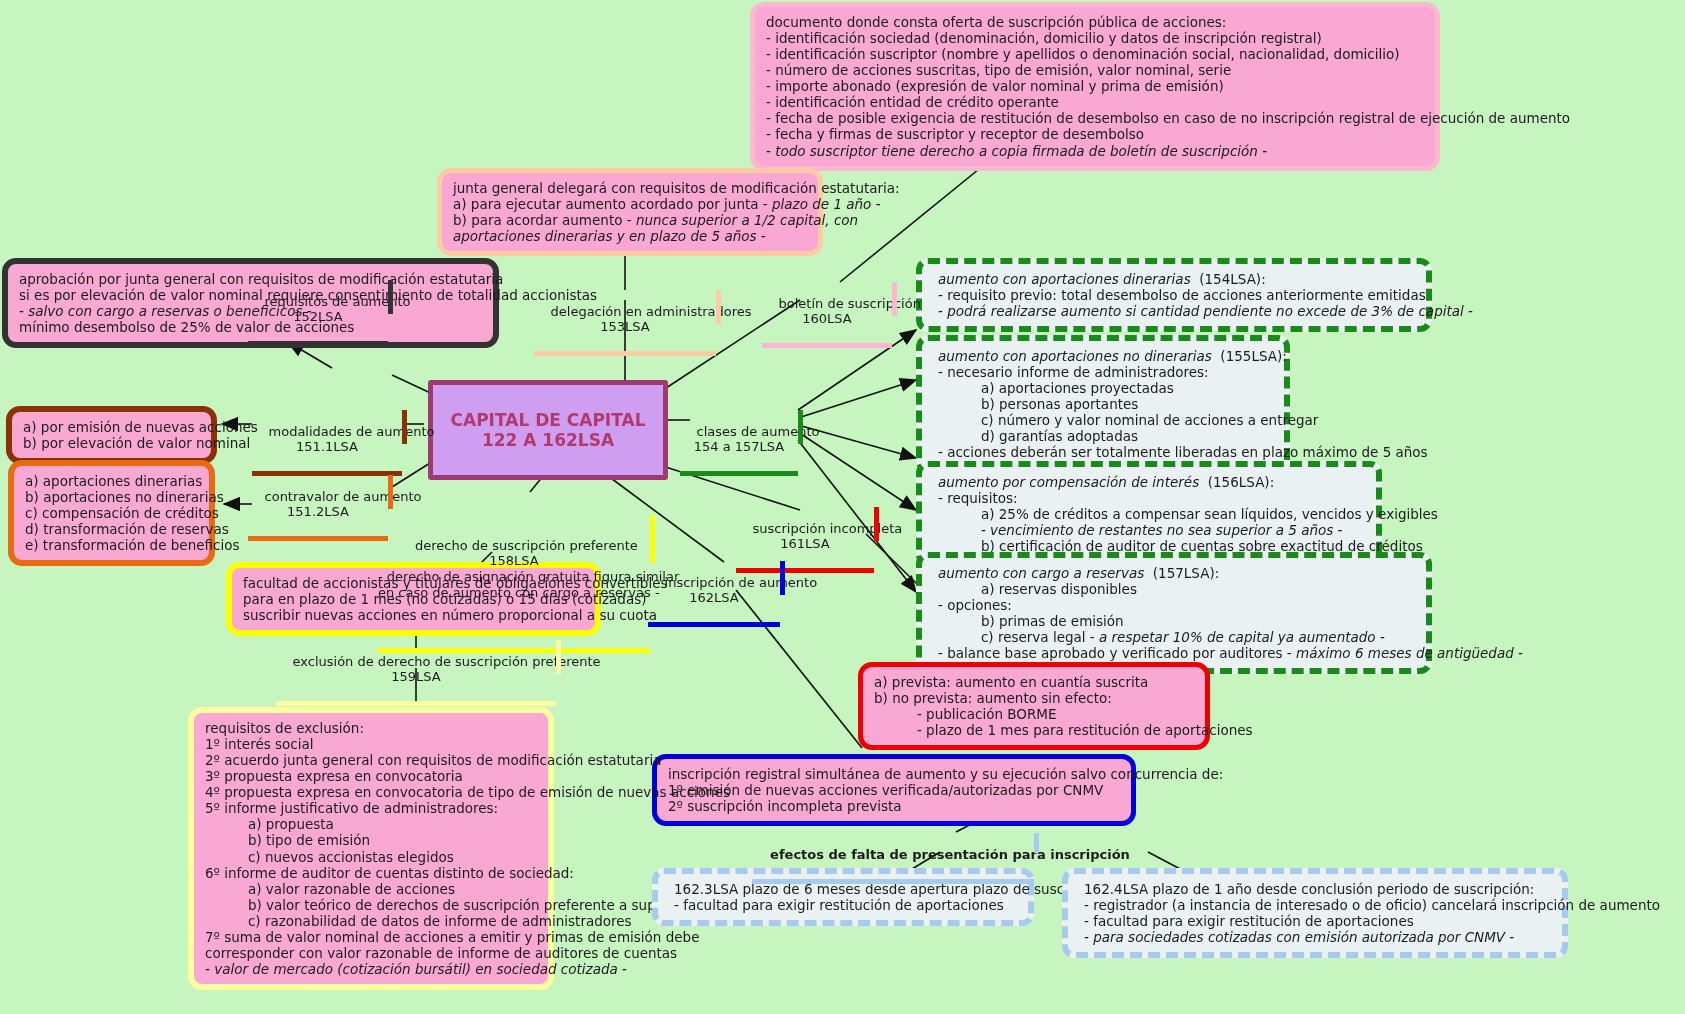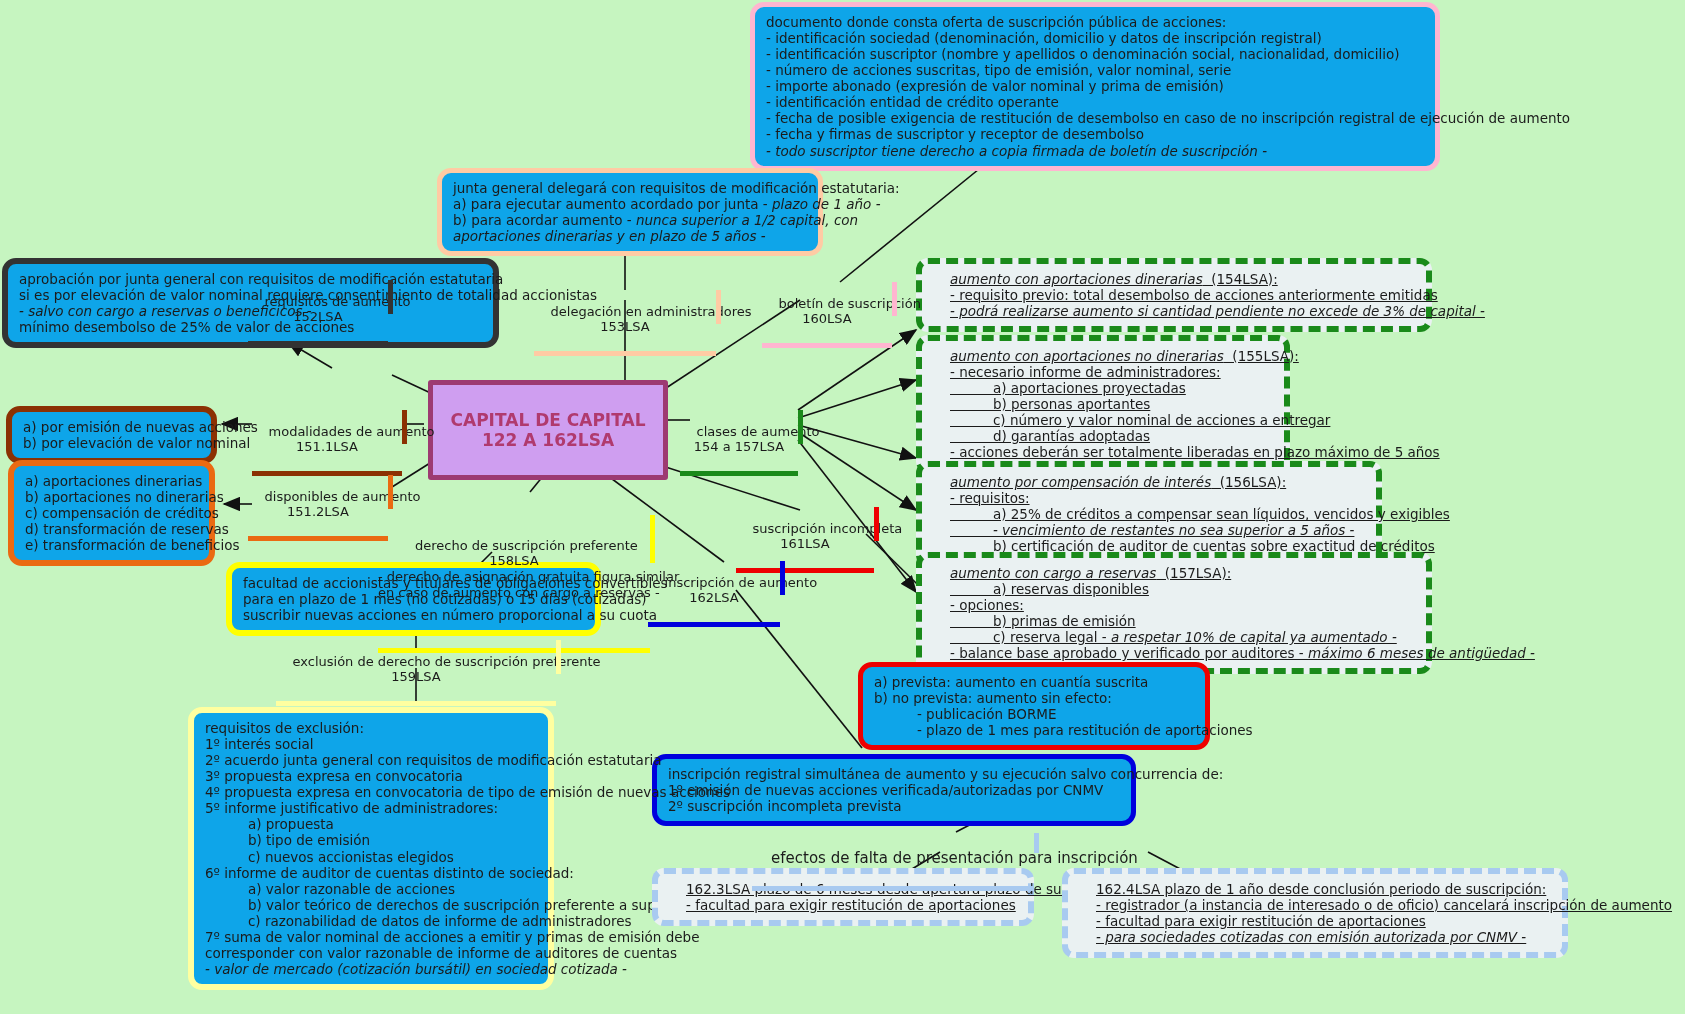--- a/index.html
+++ b/index.html
@@ -5,28 +5,28 @@
   html,body{margin:0;padding:0;}
   body{
     width:1685px;height:1014px;
     background:#c6f5c0;
     font-family:"DejaVu Sans","Liberation Sans",sans-serif;
     position:relative;overflow:hidden;
   }
   #canvas{position:absolute;left:0;top:0;width:1685px;height:1014px;}
   svg#wires{position:absolute;left:0;top:0;width:1685px;height:1014px;pointer-events:none;}
 
-  .node{position:absolute;box-sizing:border-box;background:#0ea5e9;color:#1b1b1b;}
+  .node{position:absolute;box-sizing:border-box;background:#f9a8d4;color:#1b1b1b;}
   .node .txt{white-space:pre;line-height:1.19;}
 
   
   .rb{border-style:solid;border-radius:14px;padding:7px 11px;}
 
   
-  .dash{border-style:dashed;border-radius:12px;padding:7px 28px;background:#eaf1f2;text-decoration:underline;}
+  .dash{border-style:dashed;border-radius:12px;padding:7px 16px;background:#eaf1f2;}
 
   
   .lab{position:absolute;background:transparent;color:#1b1b1b;text-align:center;
        white-space:pre;line-height:1.2;}
   .lab .ul{height:5px;width:100%;display:block;margin-top:1px;}
   .tick{position:absolute;width:5px;}
 
   .center{
     position:absolute;background:#cf9ef0;border:5px solid #9d3a72;
     color:#b03a6e;font-weight:bold;text-align:center;
@@ -225,21 +225,21 @@
   </div>
 
   <div class="lab" style="left:252px;top:408px;width:150px;font-size:13px;">
     <span>modalidades de aumento
 151.1LSA</span>
     <span class="ul" style="background:#8b3103;"></span>
     <span class="tick" style="right:-5px;top:2px;height:34px;background:#8b3103;"></span>
   </div>
 
   <div class="lab" style="left:248px;top:473px;width:140px;font-size:13px;">
-    <span>disponibles de aumento
+    <span>contravalor de aumento
 151.2LSA</span>
     <span class="ul" style="background:#ea6a12;"></span>
     <span class="tick" style="right:-5px;top:2px;height:34px;background:#ea6a12;"></span>
   </div>
 
   <div class="lab" style="left:534px;top:288px;width:182px;font-size:13px;">
     <span>delegación en administradores
 153LSA</span>
     <span class="ul" style="background:#ffcba4;"></span>
     <span class="tick" style="right:-5px;top:2px;height:34px;background:#ffcba4;"></span>
@@ -284,19 +284,19 @@
     <span class="tick" style="right:-5px;top:2px;height:34px;background:#ee0000;"></span>
   </div>
 
   <div class="lab" style="left:648px;top:559px;width:132px;font-size:13px;">
     <span>inscripción de aumento
 162LSA</span>
     <span class="ul" style="background:#0000dd;"></span>
     <span class="tick" style="right:-5px;top:2px;height:34px;background:#0000dd;"></span>
   </div>
 
-  <div class="lab" style="left:752px;top:831px;width:282px;font-size:15px;">
+  <div class="lab" style="left:752px;top:831px;width:282px;font-size:13px;font-weight:bold;">
     <span>efectos de falta de presentación para inscripción</span>
     <span class="ul" style="background:#a8caf0;"></span>
     <span class="tick" style="right:-5px;top:2px;height:20px;background:#a8caf0;"></span>
   </div>
 
 </div>
 
 </body></html>

